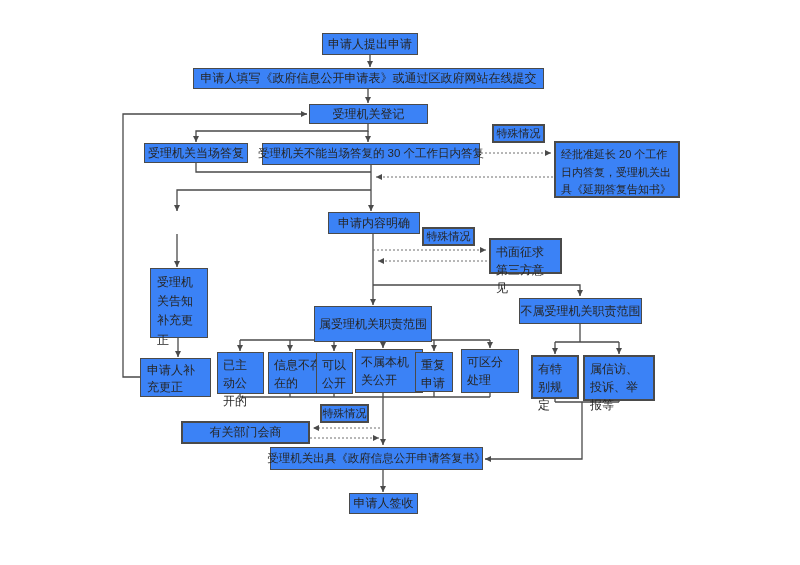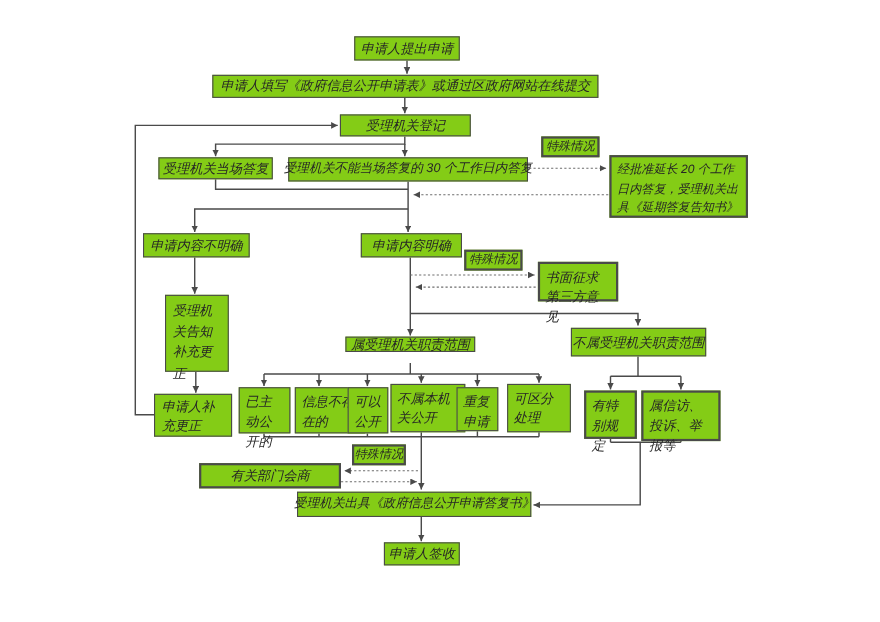--- a/index.html
+++ b/index.html
@@ -4,23 +4,23 @@
 <style>
   html,body{margin:0;padding:0;background:#ffffff;}
   #canvas{
     position:relative;width:800px;height:565px;background:#ffffff;
     font-family:"Liberation Sans","DejaVu Sans",sans-serif;
     color:#262626;overflow:hidden;
   }
   #wires{position:absolute;left:0;top:0;z-index:0;}
   .node{
     position:absolute;box-sizing:border-box;z-index:1;
-    border:1.4px solid #4a4a4a;background:#84cc16;
+    border:1.4px solid #4a4a4a;background:#3b82f6;
     display:flex;align-items:center;justify-content:center;
-    font-size:12px;line-height:1.2;text-align:center;white-space:nowrap;font-style:italic;
+    font-size:12px;line-height:1.2;text-align:center;white-space:nowrap;
   }
   .bold{border-width:2px;}
   .multi{
     white-space:normal;text-align:left;
     align-items:flex-start;justify-content:flex-start;
     padding:3px 5px;line-height:1.5;
   }
   .small{font-size:11px;}
   
   #n-start{left:322px;top:33px;width:96px;height:22px;}
@@ -29,21 +29,21 @@
   #n-onspot{left:144px;top:143px;width:104px;height:20px;}
   #n-delayed{left:262px;top:143px;width:218px;height:22px;font-size:11.5px;}
   #n-special-top{left:492px;top:124px;width:53px;height:19px;}
   #n-extension{left:554px;top:141px;width:126px;height:57px;font-size:11px;line-height:1.6;}
   #n-unclear{left:130px;top:212px;width:97px;height:22px;}
   #n-clear{left:328px;top:212px;width:92px;height:22px;}
   #n-special-mid{left:422px;top:227px;width:53px;height:19px;}
   #n-third-party{left:489px;top:238px;width:73px;height:36px;}
   #n-notify{left:150px;top:268px;width:58px;height:70px;padding:4px 6px;line-height:1.6;}
   #n-supplement{left:140px;top:358px;width:71px;height:39px;padding:3px 6px;line-height:1.45;}
-  #n-in-scope{left:314px;top:306px;width:118px;height:14px;}
+  #n-in-scope{left:314px;top:306px;width:118px;height:36px;}
   #n-out-scope{left:519px;top:298px;width:123px;height:26px;}
   #n-already-public{left:217px;top:352px;width:47px;height:42px;}
   #n-not-exist{left:268px;top:352px;width:64px;height:42px;}
   #n-can-public{left:316px;top:352px;width:37px;height:42px;}
   #n-not-this-org{left:355px;top:349px;width:68px;height:44px;}
   #n-repeat{left:415px;top:352px;width:38px;height:40px;}
   #n-distinguish{left:461px;top:349px;width:58px;height:44px;}
   #n-special-rule{left:531px;top:355px;width:48px;height:44px;}
   #n-petition{left:583px;top:355px;width:72px;height:46px;}
   #n-special-bottom{left:320px;top:404px;width:49px;height:19px;}
@@ -123,21 +123,20 @@
     <path class="solid" d="M383,470 V492" marker-end="url(#ah)"></path>
   </svg>
 
   <div class="node" id="n-start">申请人提出申请</div>
   <div class="node" id="n-fill-form">申请人填写《政府信息公开申请表》或通过区政府网站在线提交</div>
   <div class="node" id="n-register">受理机关登记</div>
   <div class="node" id="n-onspot">受理机关当场答复</div>
   <div class="node" id="n-delayed">受理机关不能当场答复的 30 个工作日内答复</div>
   <div class="node bold small" id="n-special-top">特殊情况</div>
   <div class="node bold multi" id="n-extension">经批准延长 20 个工作日内答复，受理机关出具《延期答复告知书》</div>
-  <div class="node" id="n-unclear">申请内容不明确</div>
   <div class="node" id="n-clear">申请内容明确</div>
   <div class="node bold small" id="n-special-mid">特殊情况</div>
   <div class="node bold multi" id="n-third-party">书面征求第三方意见</div>
   <div class="node multi" id="n-notify">受理机关告知补充更正</div>
   <div class="node multi" id="n-supplement">申请人补充更正</div>
   <div class="node" id="n-in-scope">属受理机关职责范围</div>
   <div class="node" id="n-out-scope">不属受理机关职责范围</div>
   <div class="node multi" id="n-already-public">已主动公开的</div>
   <div class="node multi" id="n-not-exist">信息不存在的</div>
   <div class="node multi" id="n-can-public">可以公开</div>

